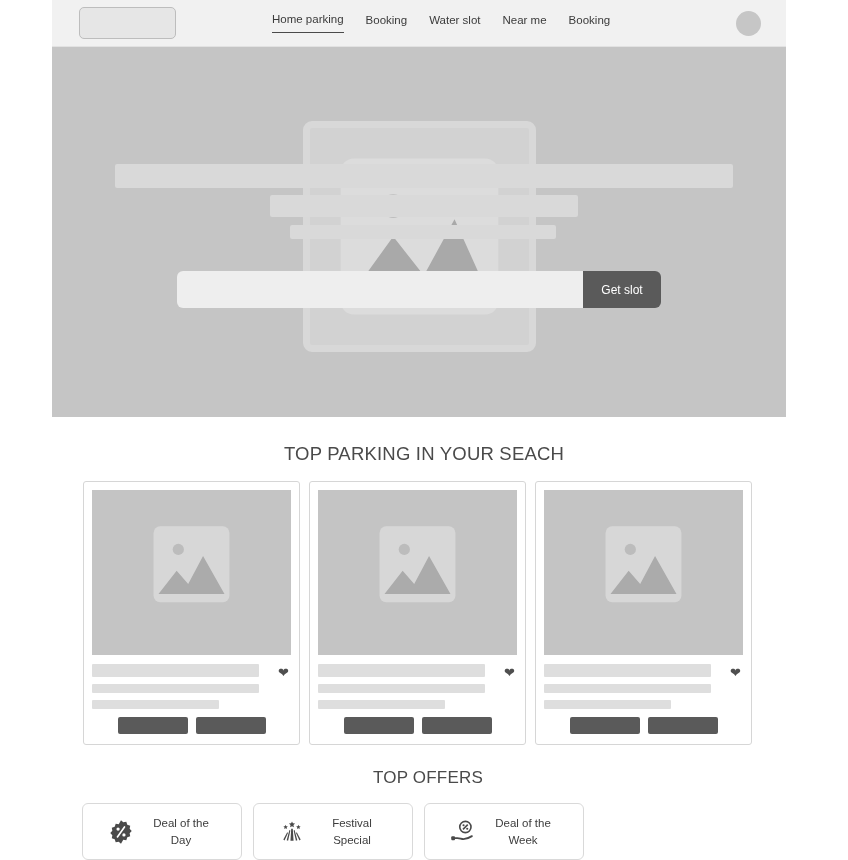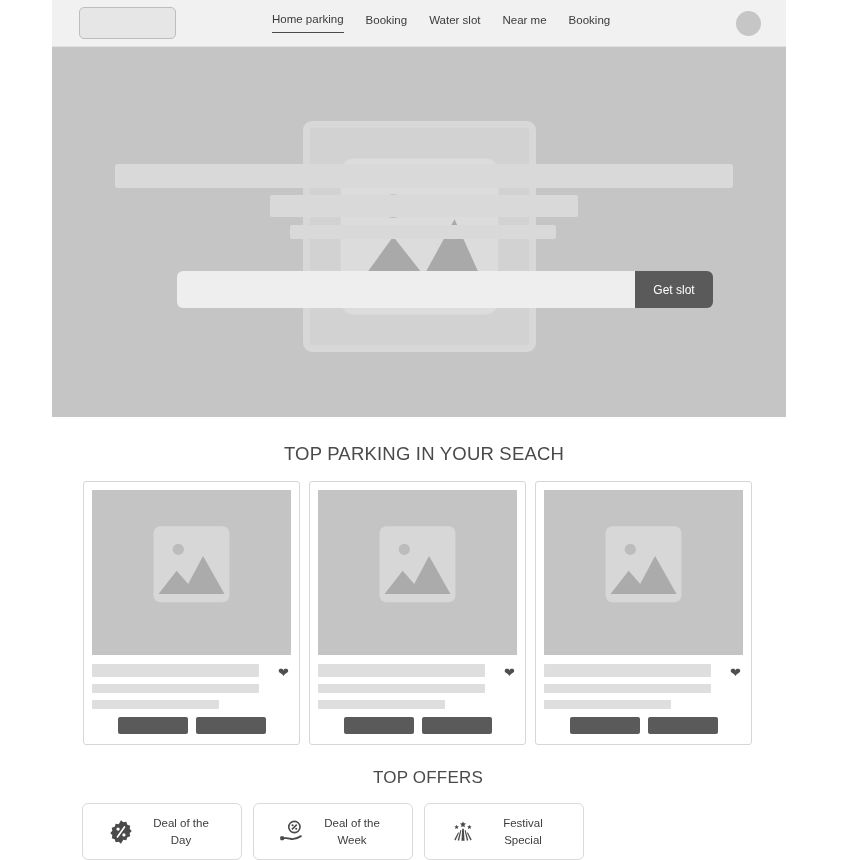--- a/index.html
+++ b/index.html
@@ -113,21 +113,21 @@
   }
 
   .hero-bar-1 { left: 63px;  top: 117px; width: 618px; height: 24px; }
   .hero-bar-2 { left: 218px; top: 148px; width: 308px; height: 22px; }
   .hero-bar-3 { left: 238px; top: 178px; width: 266px; height: 14px; }
 
   .search-wrap {
     position: absolute;
     left: 125px;
     top: 224px;
-    width: 536px;
+    width: 484px;
     height: 37px;
     display: flex;
   }
 
   .search-input {
     flex: 1;
     height: 37px;
     background: #eeeeee;
     border: none;
     border-radius: 6px 0 0 6px;
@@ -398,42 +398,42 @@
           <circle cx="14.7" cy="14.7" r="1.5" fill="#ffffff"></circle>
           <rect x="11.2" y="5.6" width="1.5" height="12.8" rx="0.7" fill="#ffffff" transform="rotate(35 12 12)"></rect>
         </svg>
       </span>
       <span class="offer-label">Deal of the Day</span>
     </div>
 
 
     <div class="offer-card">
       <span class="offer-icon">
-        <svg width="26" height="26" viewBox="0 0 24 24" fill="none" stroke="currentColor" stroke-width="1.5">
-          <circle cx="14.2" cy="7.4" r="5.2"></circle>
-          <circle cx="12.5" cy="5.8" r="1.0" fill="currentColor" stroke="none"></circle>
-          <circle cx="15.9" cy="9.0" r="1.0" fill="currentColor" stroke="none"></circle>
-          <line x1="16.4" y1="5.2" x2="12.0" y2="9.6"></line>
-          <path d="M2.2 17.6h4.6c2.6 0 3.4 1.0 5.6 1.0 2.6 0 6.4-1.9 7.8-2.8" stroke-width="1.7" stroke-linecap="round"></path>
-          <rect x="1.2" y="16.0" width="3.4" height="3.6" rx="0.8" fill="currentColor" stroke="none"></rect>
-        </svg>
-      </span>
-      <span class="offer-label">Deal of the Week</span>
-    </div>
-
-    <div class="offer-card">
-      <span class="offer-icon">
         <svg width="26" height="26" viewBox="0 0 24 24" fill="currentColor">
           <path d="M12 2.2l.85 1.8 1.95.25-1.45 1.35.38 1.95L12 6.6l-1.73.95.38-1.95L9.2 4.25l1.95-.25z"></path>
           <path d="M6.1 5.3l.62 1.3 1.42.18-1.05.98.28 1.42L6.1 8.5l-1.27.7.28-1.42-1.05-.98 1.42-.18z"></path>
           <path d="M17.9 5.3l.62 1.3 1.42.18-1.05.98.28 1.42-1.27-.7-1.27.7.28-1.42-1.05-.98 1.42-.18z"></path>
           <path d="M11.25 9h1.5l.7 11h-2.9z"></path>
           <path d="M9.6 10.2l.9.35-2.1 9.6-1.3-.5z"></path>
           <path d="M14.4 10.2l-.9.35 2.1 9.6 1.3-.5z"></path>
           <path d="M7.6 12.2l.7.7-3.2 6.9-1.1-.85z"></path>
           <path d="M16.4 12.2l-.7.7 3.2 6.9 1.1-.85z"></path>
         </svg>
       </span>
       <span class="offer-label">Festival Special</span>
     </div>
+
+    <div class="offer-card">
+      <span class="offer-icon">
+        <svg width="26" height="26" viewBox="0 0 24 24" fill="none" stroke="currentColor" stroke-width="1.5">
+          <circle cx="14.2" cy="7.4" r="5.2"></circle>
+          <circle cx="12.5" cy="5.8" r="1.0" fill="currentColor" stroke="none"></circle>
+          <circle cx="15.9" cy="9.0" r="1.0" fill="currentColor" stroke="none"></circle>
+          <line x1="16.4" y1="5.2" x2="12.0" y2="9.6"></line>
+          <path d="M2.2 17.6h4.6c2.6 0 3.4 1.0 5.6 1.0 2.6 0 6.4-1.9 7.8-2.8" stroke-width="1.7" stroke-linecap="round"></path>
+          <rect x="1.2" y="16.0" width="3.4" height="3.6" rx="0.8" fill="currentColor" stroke="none"></rect>
+        </svg>
+      </span>
+      <span class="offer-label">Deal of the Week</span>
+    </div>
   </div>
 
 </div>
 
 </body></html>

